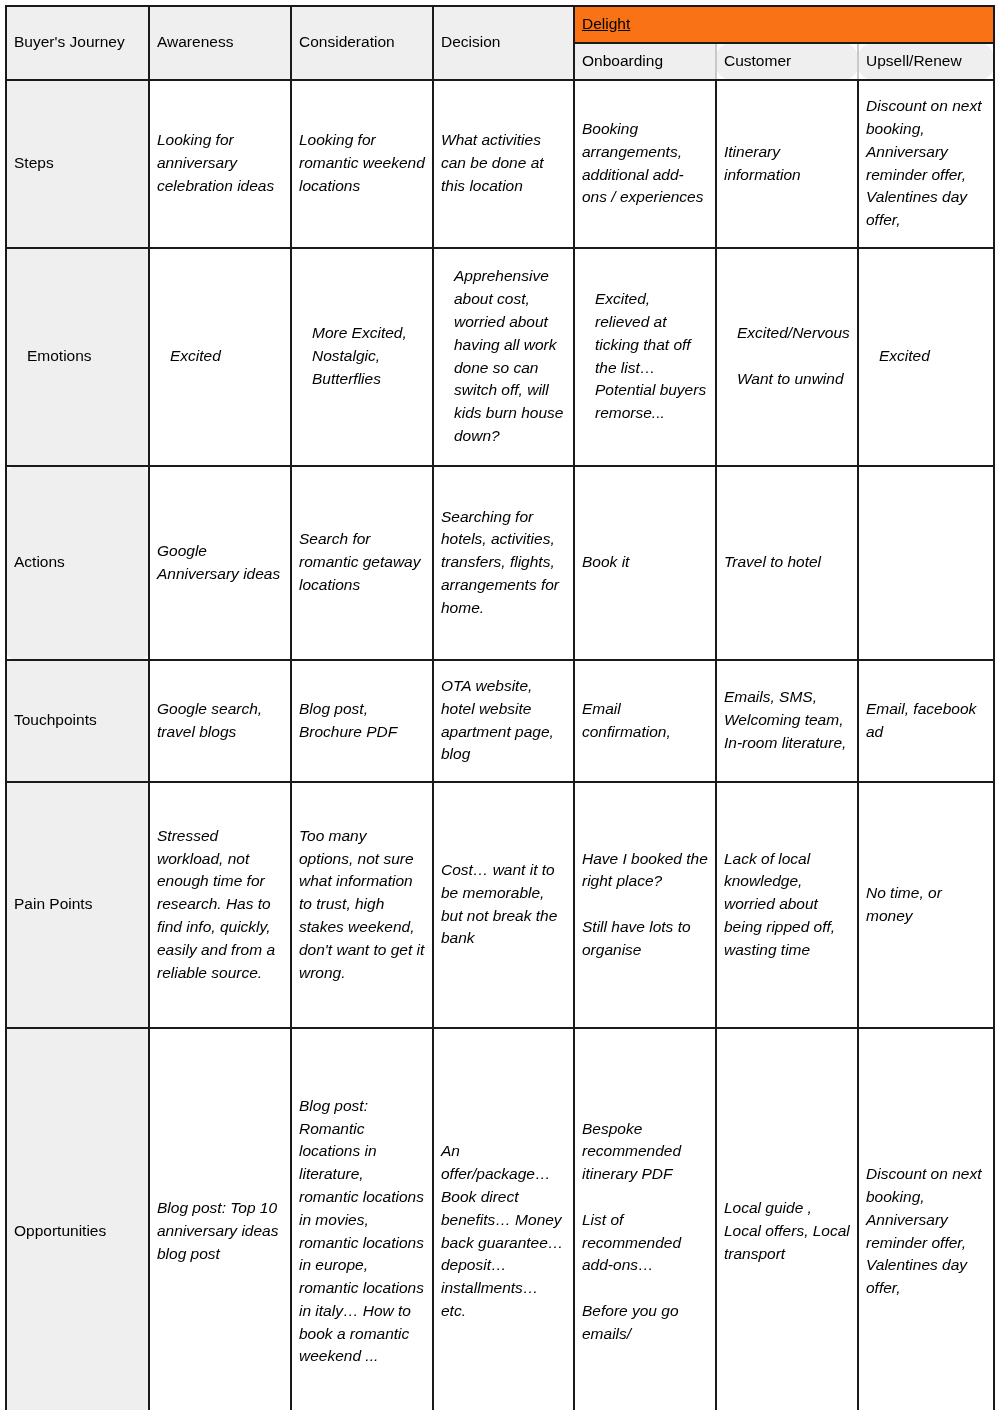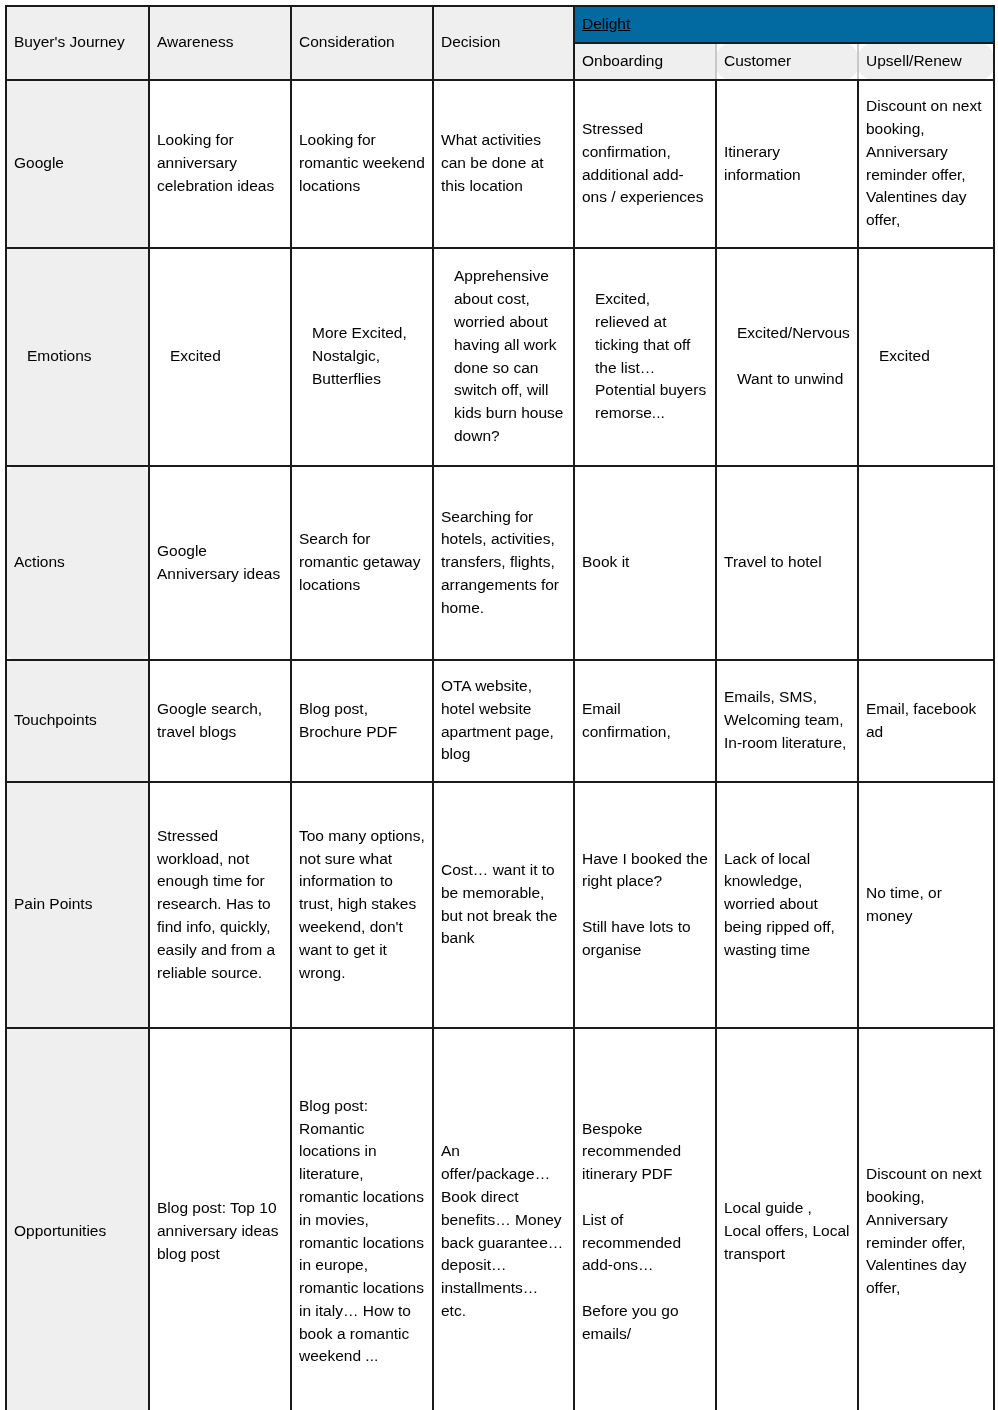--- a/index.html
+++ b/index.html
@@ -34,21 +34,21 @@
   }
 
   
   .hdr {
     background: #efefef;
     text-align: center;
     vertical-align: middle;
     margin-top: 12px;
   }
   .hdr-delight {
-    background: #0369a1;
+    background: #f97316;
     text-align: center;
     vertical-align: middle;
     border-bottom: 2px solid #c9c9c9;
     text-decoration: underline;
   }
   .hdr-sub {
     background: #efefef;
     text-align: center;
     vertical-align: middle;
     border-top: 2px solid #c9c9c9;
@@ -59,20 +59,21 @@
 
   
   .rowlabel {
     background: #efefef;
     vertical-align: middle;
   }
 
   .cell {
     background: #ffffff;
     vertical-align: middle;
+    font-style: italic;
   }
 
   .cell-text {
     display: block;
     white-space: pre-line;
   }
 
   
   col.c0 { width: 143px; }
   col.c1 { width: 142px; }
@@ -112,32 +113,32 @@
     </tr>
     <tr class="r-head2">
       <th class="hdr-sub mid-right">Onboarding</th>
       <th class="hdr-sub mid-left mid-right">Customer</th>
       <th class="hdr-sub mid-left">Upsell/Renew</th>
     </tr>
   </thead>
   <tbody>
 
     <tr class="r-steps">
-      <td class="rowlabel">Google</td>
+      <td class="rowlabel">Steps</td>
       <td class="cell">
           <span class="cell-text">Looking for anniversary celebration ideas</span>
         </td>
       <td class="cell">
           <span class="cell-text">Looking for romantic weekend locations</span>
         </td>
       <td class="cell">
           <span class="cell-text">What activities can be done at this location</span>
         </td>
       <td class="cell">
-          <span class="cell-text">Stressed confirmation, additional add-ons / experiences</span>
+          <span class="cell-text">Booking arrangements, additional add-ons / experiences</span>
         </td>
       <td class="cell">
           <span class="cell-text">Itinerary information</span>
         </td>
       <td class="cell">
           <span class="cell-text">Discount on next booking, Anniversary reminder offer, Valentines day offer,</span>
         </td>
     </tr>
 
     <tr class="r-emotions">

